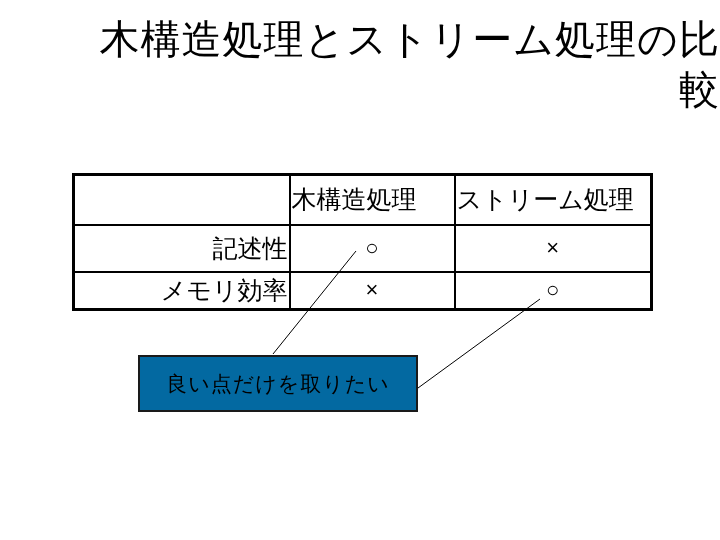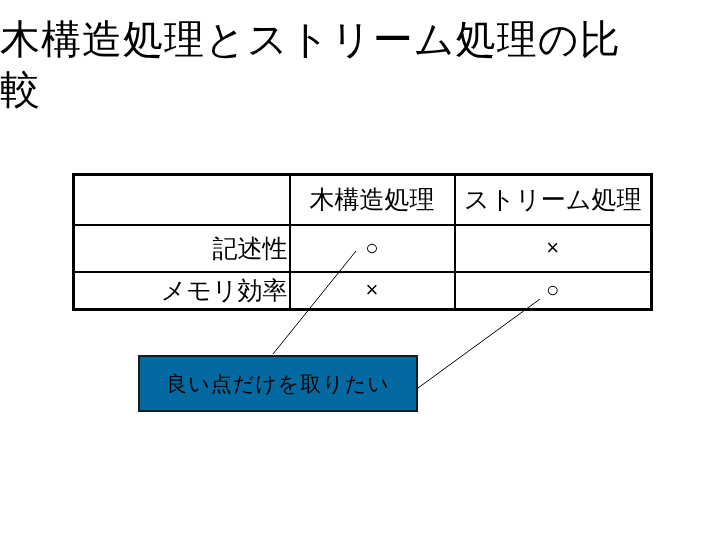--- a/index.html
+++ b/index.html
@@ -14,21 +14,21 @@
     background: #ffffff;
     overflow: hidden;
     font-family: "Liberation Sans", "DejaVu Sans", sans-serif;
     color: #000000;
   }
   .slide-title {
     position: absolute;
     top: 14px;
     left: 0;
     width: 720px;
-    text-align: left;
+    text-align: right;
     font-size: 40px;
     line-height: 50px;
     font-weight: 500;
     letter-spacing: 1px;
     white-space: nowrap;
   }
   .cmp-table {
     position: absolute;
     left: 72px;
     top: 173px;
@@ -41,21 +41,20 @@
     border: 2px solid #000000;
     overflow: hidden;
   }
   .row-head   { height: 50px; }
   .row-body-1 { height: 47px; }
   .row-body-2 { height: 35px; }
   .col-label  { width: 216px; }
   .col-tree   { width: 165px; }
   .col-stream { width: 197px; }
   .c-head {
-    text-align: center;
     font-size: 25px;
     vertical-align: middle;
   }
   .c-label {
     text-align: right;
     padding-left: 8px;
     font-size: 25px;
     vertical-align: middle;
   }
   .c-mark {

